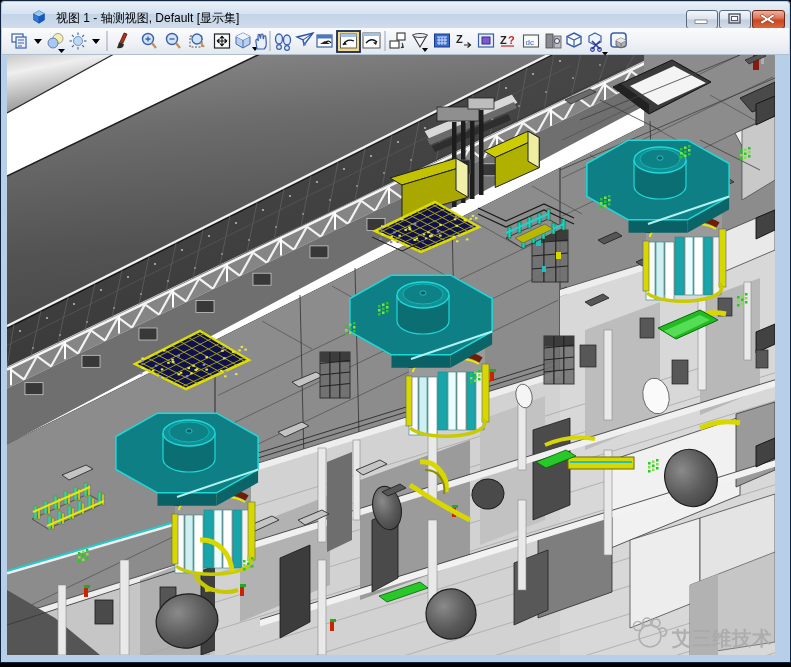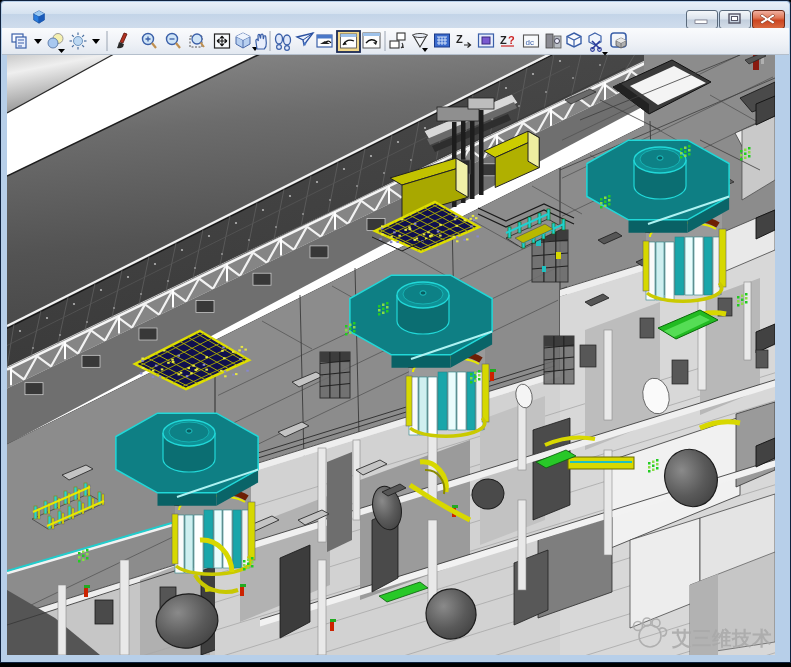--- a/index.html
+++ b/index.html
@@ -716,20 +716,21 @@
 </g>
 
 </svg>
 <div id="titlebar">
  <svg id="ticon" viewBox="0 0 17 17">
         <path d="M8.5,1 L15,4.5 L15,12 L8.5,16 L2,12 L2,4.5 Z" fill="#2a7de0" stroke="#1a4a90" stroke-width="0.8"></path>
         <path d="M2,4.5 L8.5,8 L15,4.5 M8.5,8 L8.5,16" stroke="#0a3a80" stroke-width="0.8" fill="none"></path>
         <path d="M8.5,1 L15,4.5 L8.5,8 L2,4.5 Z" fill="#9cc8f0"></path>
         <path d="M8.5,8 L15,4.5 L15,12 L8.5,16 Z" fill="#1a5ab8"></path>
       </svg>
+ <div id="ttext">视图 1 - 轴测视图, Default [显示集]</div>
  <div class="wbtn" id="bmin"><svg width="28" height="15" viewBox="0 0 28 15">
           <rect x="8" y="9" width="12" height="3.5" fill="#fff" stroke="#667" stroke-width="0.7"></rect>
         </svg></div>
  <div class="wbtn" id="bmax"><svg width="28" height="15" viewBox="0 0 28 15">
           <rect x="9" y="3" width="11" height="9" fill="none" stroke="#556" stroke-width="1.4"></rect>
           <rect x="11.5" y="5.5" width="6" height="4" fill="#fff" stroke="#556" stroke-width="1"></rect>
         </svg></div>
  <div class="wbtn" id="bclose"><svg width="29" height="15" viewBox="0 0 29 15">
           <path d="M9,3 L14.5,7 L20,3 L22,5 L17,8 L22,11 L20,13 L14.5,9.5 L9,13 L7,11 L12,8 L7,5 Z" fill="#fff" stroke="#7a2a10" stroke-width="0.6"></path>
         </svg></div>

